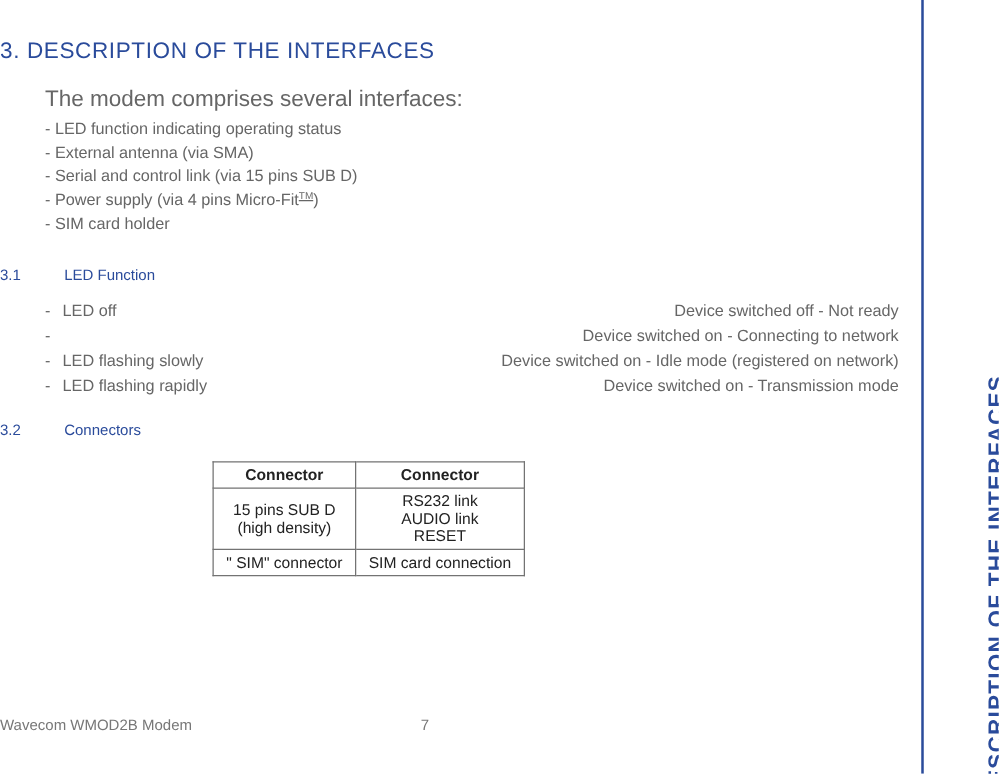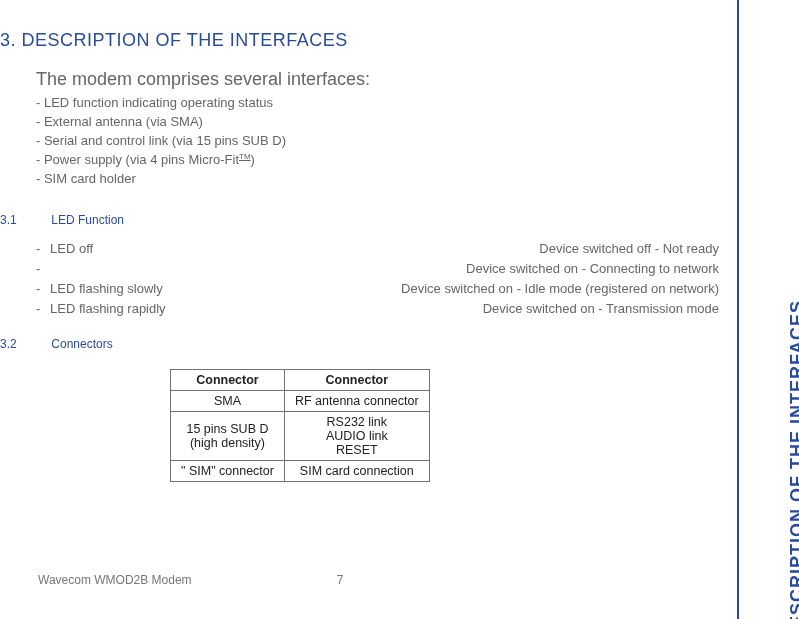--- a/index.html
+++ b/index.html
@@ -74,21 +74,20 @@
   }
   th { font-weight: 700; background: #fff; }
   .tm { font-size: 8px; vertical-align: super; text-decoration: underline; }
   .footer {
     position: absolute;
     bottom: 32px;
     left: 0;
     width: 680px;
     font-size: 12px;
     color: #777;
-    padding-left: 38px;
   }
   .footer .title { display: inline-block; }
   .footer .pg { position: absolute; left: 50%; transform: translateX(-50%); }
 </style>
 </head>
 <body>
 
 <div class="page">
 
   <div class="vrule"></div>
@@ -137,24 +136,20 @@
     <span>Connectors</span>
   </h2>
 
   <table>
     <tbody>
         <tr>
       <th>Connector</th>
       <th>Connector</th>
     </tr>
     <tr>
-      <td>SMA</td>
-      <td>RF antenna connector</td>
-    </tr>
-    <tr>
       <td>15 pins SUB D<br>(high density)</td>
       <td>RS232 link<br>AUDIO link<br>RESET</td>
     </tr>
     <tr>
       <td>" SIM" connector</td>
       <td>SIM card connection</td>
     </tr>
   </tbody>
     </table>
 

